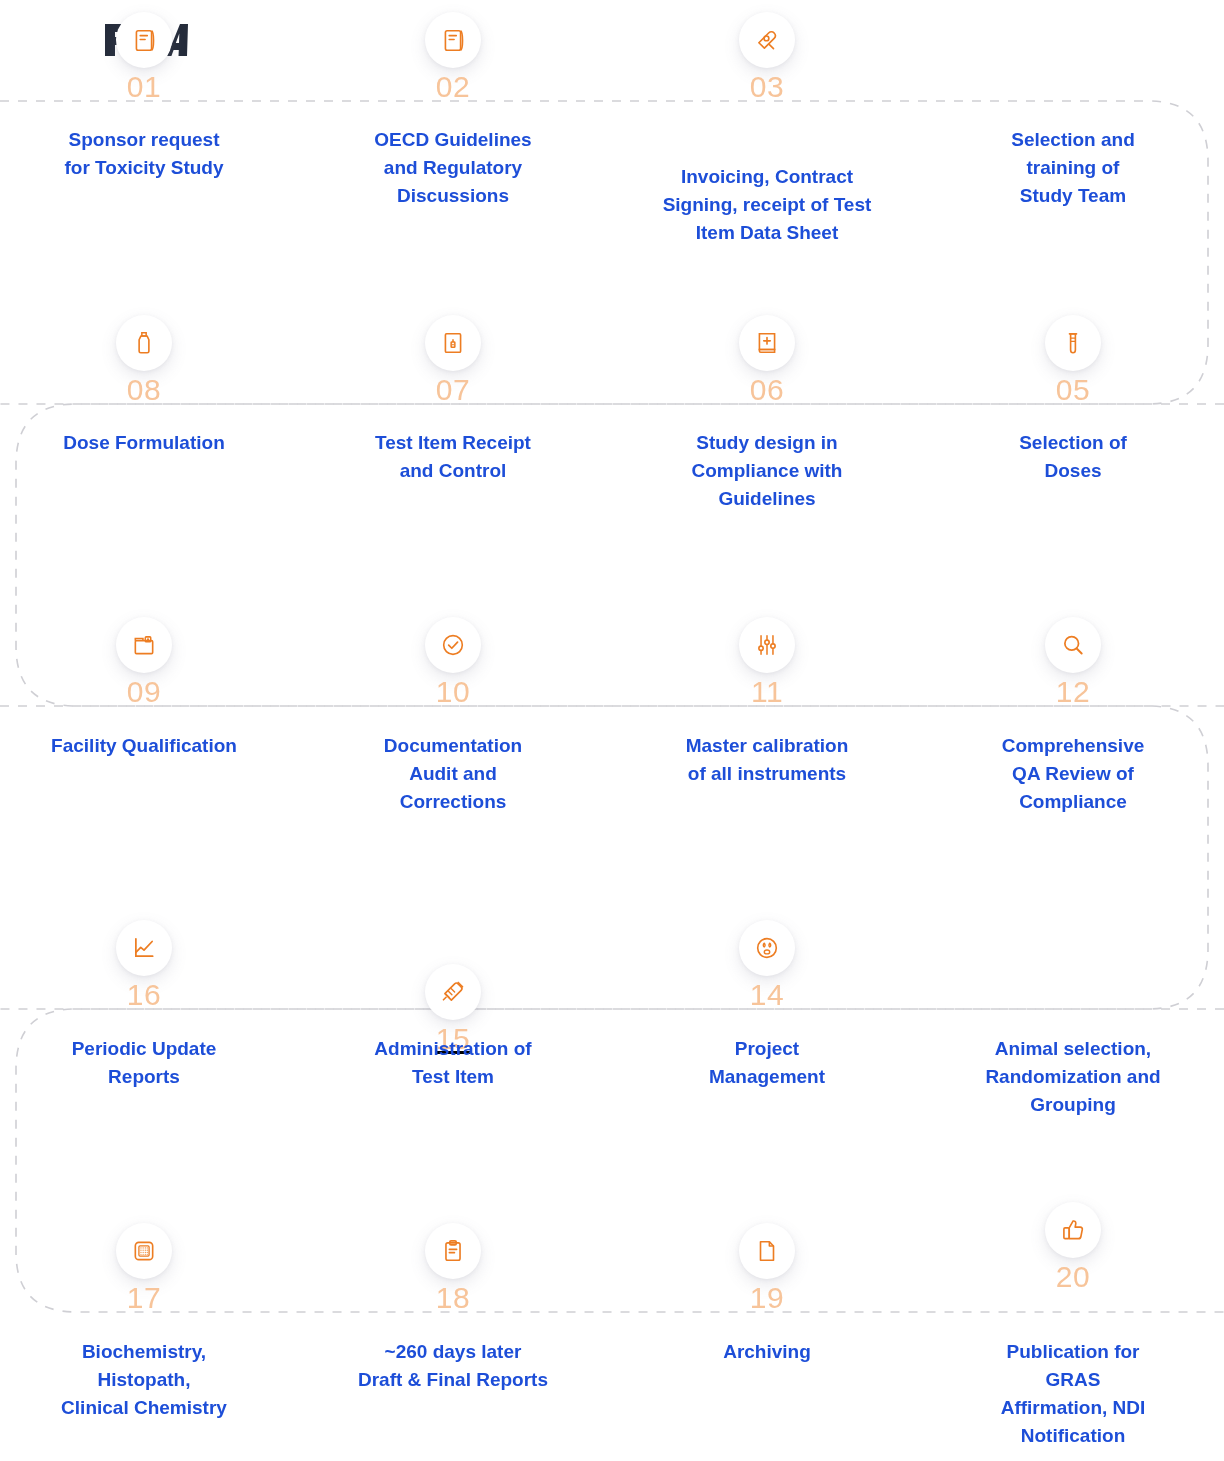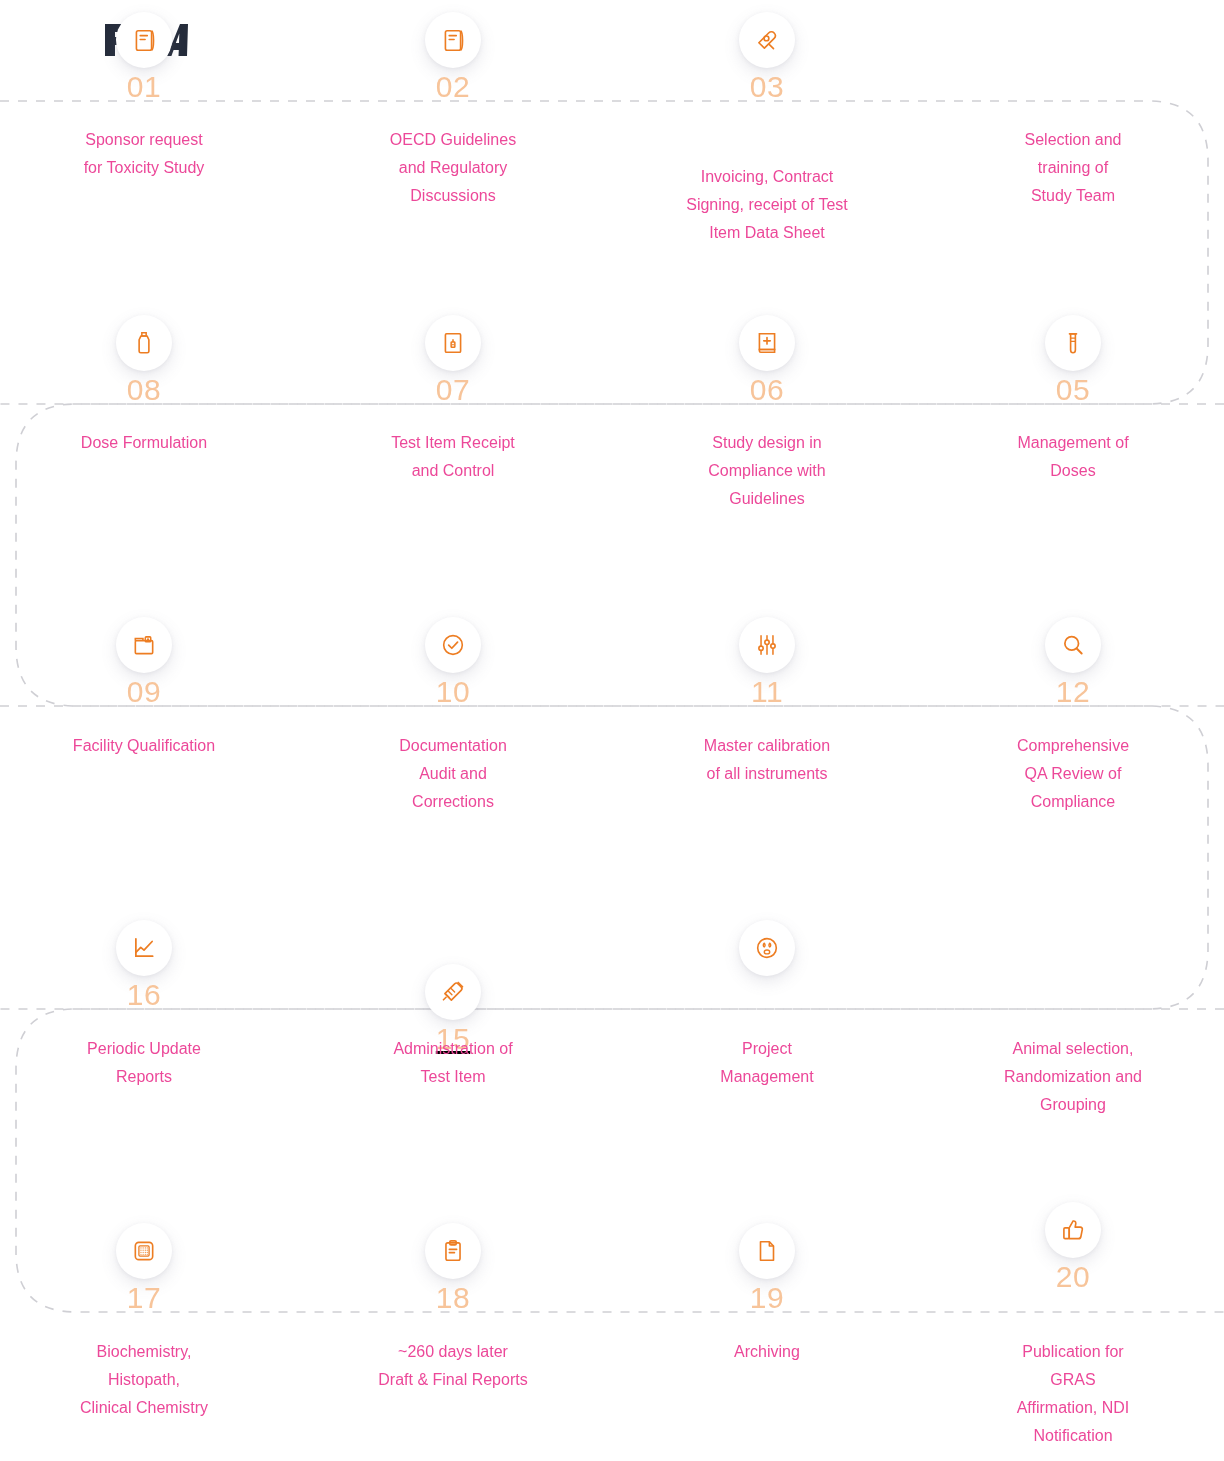--- a/index.html
+++ b/index.html
@@ -30,21 +30,21 @@
   }
   .step .circle svg{display:block;}
   .step .num{
     position:relative;width:100%;text-align:center;
     font-size:30px;line-height:30px;letter-spacing:.5px;
     color:#f7c49a;font-weight:400;
     margin-top:4px;
   }
   .step .label{
     width:100%;text-align:center;
-    font-size:16px;line-height:28px;color:#ec4899;font-weight:400;
+    font-size:19px;line-height:28px;color:#1d4ed8;font-weight:700;
   }
 
   
   .step .circle{top:0;}
 </style>
 </head>
 <body>
 
 <div id="stage">
 
@@ -161,21 +161,21 @@
     <div class="step" style="left: 947px; top: 315px;">
       <div class="circle">
         <svg width="26" height="26" viewBox="0 0 24 24">
           <use href="#ic-test-tube-icon"></use>
         </svg>
       </div>
       <div class="num">05</div>
     </div>
     <div class="dot" style="left: 1073px; top: 398px; transform: none; margin-left: -6.5px; position: absolute;"></div>
     <div class="step" style="left: 947px; top: 429px;">
-      <div class="label" style="white-space: pre-line;">Management of
+      <div class="label" style="white-space: pre-line;">Selection of
 Doses</div>
     </div>
     <div class="step" style="left: 18px; top: 617px;">
       <div class="circle">
         <svg width="26" height="26" viewBox="0 0 24 24">
           <use href="#ic-facility-building-icon"></use>
         </svg>
       </div>
       <div class="num">09</div>
     </div>
@@ -249,20 +249,21 @@
     <div class="step" style="left: 327px; top: 1035px;">
       <div class="label" style="white-space: pre-line;">Administration of
 Test Item</div>
     </div>
     <div class="step" style="left: 641px; top: 920px;">
       <div class="circle">
         <svg width="26" height="26" viewBox="0 0 24 24">
           <use href="#ic-face-icon"></use>
         </svg>
       </div>
+      <div class="num">14</div>
     </div>
     <div class="dot" style="left: 767px; top: 1003px; transform: none; margin-left: -6.5px; position: absolute;"></div>
     <div class="step" style="left: 641px; top: 1035px;">
       <div class="label" style="white-space: pre-line;">Project
 Management</div>
     </div>
     <div class="dot" style="left: 1073px; top: 1003px; transform: none; margin-left: -6.5px; position: absolute;"></div>
     <div class="step" style="left: 947px; top: 1035px;">
       <div class="label" style="white-space: pre-line;">Animal selection,
 Randomization and

